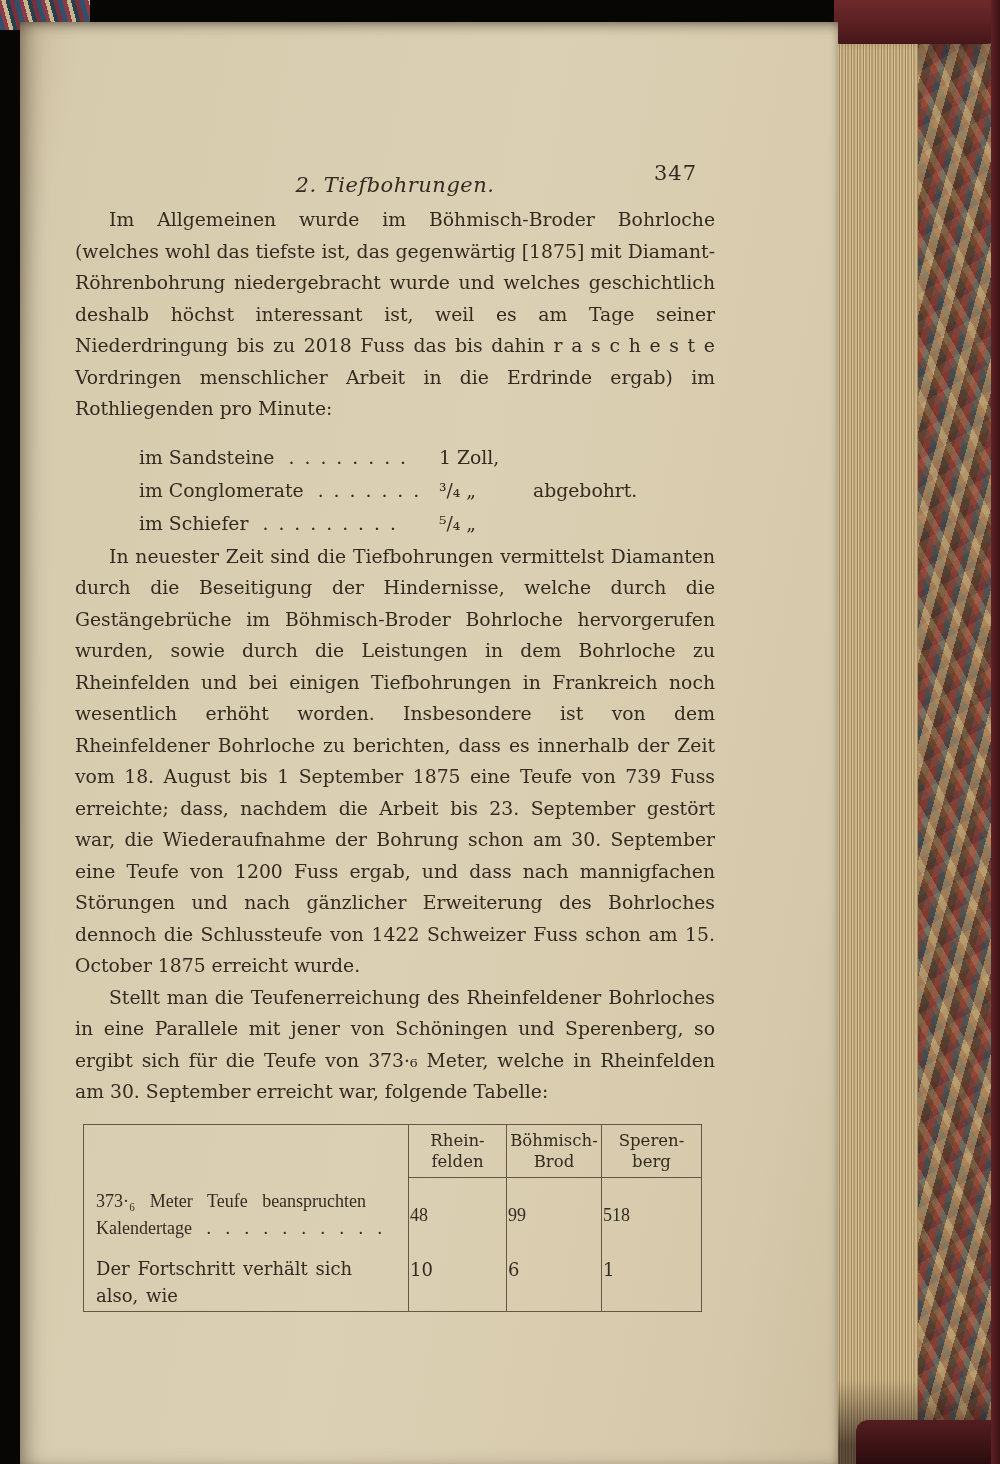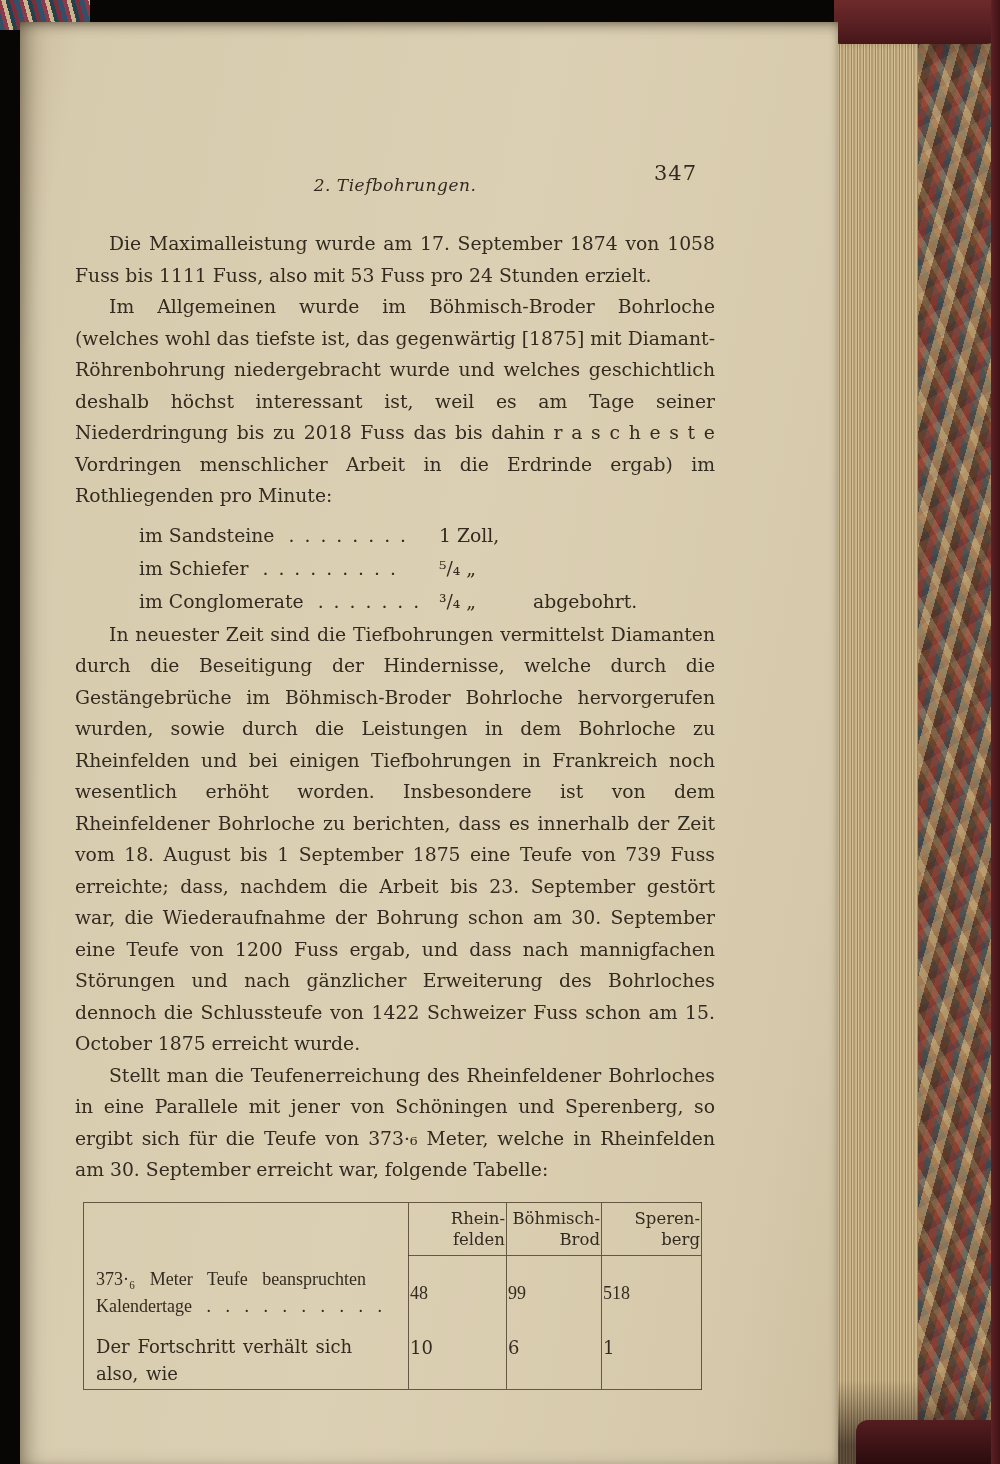--- a/index.html
+++ b/index.html
@@ -48,41 +48,41 @@
     position:absolute;left:856px;top:1420px;width:144px;height:44px;
     background:linear-gradient(180deg,#541d20,#2b0c0e);
     border-radius:12px 0 0 0;
   }
   
   .content{
     position:absolute;left:55px;top:0;width:640px;
     color:#332b20;font-size:18.8px;line-height:31.5px;
   }
   .page-head{position:relative;margin-top:148px;height:34px;}
-  .running-title{text-align:center;font-style:italic;font-size:17px;letter-spacing:.5px;}
+  .running-title{text-align:center;font-style:italic;font-size:21px;letter-spacing:.5px;}
   .page-number{position:absolute;right:18px;top:-12px;font-size:21px;letter-spacing:1px;text-align:right;}
   p.para{margin:0;text-align:justify;text-indent:34px;}
   p.p1{margin-top:24px;}
-  .rate-list{margin:8px 0 0 64px;}
+  .rate-list{margin:17px 0 0 64px;}
   .rate-row{position:relative;height:33px;white-space:nowrap;}
   .rate-dots{letter-spacing:2px;margin-left:14px;}
   .rate-value{position:absolute;left:300px;}
   .rate-suffix{position:absolute;left:394px;}
   
   table.drill-table{
     margin:16px 0 0 8px;width:618px;border-collapse:collapse;
     color:#332b20;table-layout:fixed;
     border:1px solid rgba(73,58,40,.8);
   }
   .drill-table th,.drill-table td{
     font-weight:normal;border-left:1px solid rgba(73,58,40,.8);
   }
   th.colhead{
     border-bottom:1px solid rgba(73,58,40,.8);
-    font-size:16.5px;line-height:21px;text-align:right;vertical-align:middle;
+    font-size:16.5px;line-height:21px;text-align:center;vertical-align:middle;
     white-space:pre-line;height:50px;
   }
   th.lab-head{border-bottom:0;width:325px;}
   col.c-lab{width:325px;} col.c-v1{width:98px;} col.c-v2{width:95px;} col.c-v3{width:100px;}
   td.lab{
     padding:2px 6px 2px 12px;font-size:18px;line-height:27px;
     white-space:pre-line;vertical-align:middle;
   }
   td.val{text-align:left;vertical-align:middle;font-size:18px;}
   tr.r1 td{height:72px;font-family:Liberation Serif, serif;}
@@ -104,32 +104,31 @@
 <div class="corner-marble"></div>
 
 <div class="page">
   <div class="content">
 
     <div class="page-head">
       <div class="running-title">2. Tiefbohrungen.</div>
       <div class="page-number">347</div>
     </div>
 
-    <p class="para p1">Die Maximalleistung wurde am 17. September 1874 von 1058 Fuss bis 1111 Fuss, also mit 53 Fuss pro 24 Stunden erzielt.</p>
     <p class="para">Im Allgemeinen wurde im Böhmisch-Broder Bohrloche (welches wohl das tiefste ist, das gegenwärtig [1875] mit Diamant-Röhrenbohrung niedergebracht wurde und welches geschichtlich deshalb höchst interessant ist, weil es am Tage seiner Niederdringung bis zu 2018 Fuss das bis dahin r a s c h e s t e Vordringen menschlicher Arbeit in die Erdrinde ergab) im Rothliegenden pro Minute:</p>
 
     <div class="rate-list">
       <div class="rate-row">
         <span>im Sandsteine</span><span class="rate-dots">.  .  .  .  .  .  .  .</span><span class="rate-value">1 Zoll,</span><span class="rate-suffix"></span>
       </div>
       <div class="rate-row">
-        <span>im Schiefer</span><span class="rate-dots">.  .  .  .  .  .  .  .  .</span><span class="rate-value">⁵/₄ „</span><span class="rate-suffix"></span>
+        <span>im Conglomerate</span><span class="rate-dots">.  .  .  .  .  .  .</span><span class="rate-value">³/₄ „</span><span class="rate-suffix">abgebohrt.</span>
       </div>
       <div class="rate-row">
-        <span>im Conglomerate</span><span class="rate-dots">.  .  .  .  .  .  .</span><span class="rate-value">³/₄ „</span><span class="rate-suffix">abgebohrt.</span>
+        <span>im Schiefer</span><span class="rate-dots">.  .  .  .  .  .  .  .  .</span><span class="rate-value">⁵/₄ „</span><span class="rate-suffix"></span>
       </div>
     </div>
 
     <p class="para">In neuester Zeit sind die Tiefbohrungen vermittelst Diamanten durch die Beseitigung der Hindernisse, welche durch die Gestängebrüche im Böhmisch-Broder Bohrloche hervorgerufen wurden, sowie durch die Leistungen in dem Bohrloche zu Rheinfelden und bei einigen Tiefbohrungen in Frankreich noch wesentlich erhöht worden. Insbesondere ist von dem Rheinfeldener Bohrloche zu berichten, dass es innerhalb der Zeit vom 18. August bis 1 September 1875 eine Teufe von 739 Fuss erreichte; dass, nachdem die Arbeit bis 23. September gestört war, die Wiederaufnahme der Bohrung schon am 30. September eine Teufe von 1200 Fuss ergab, und dass nach mannigfachen Störungen und nach gänzlicher Erweiterung des Bohrloches dennoch die Schlussteufe von 1422 Schweizer Fuss schon am 15. October 1875 erreicht wurde.</p>
     <p class="para">Stellt man die Teufenerreichung des Rheinfeldener Bohrloches in eine Parallele mit jener von Schöningen und Sperenberg, so ergibt sich für die Teufe von 373·₆ Meter, welche in Rheinfelden am 30. September erreicht war, folgende Tabelle:</p>
 
     <table class="drill-table">
       <colgroup>
         <col class="c-lab">
           <col class="c-v1">

